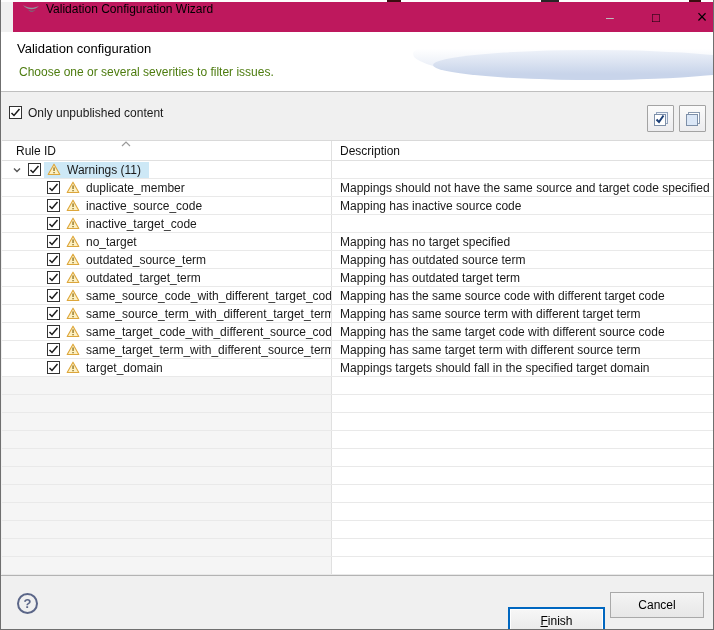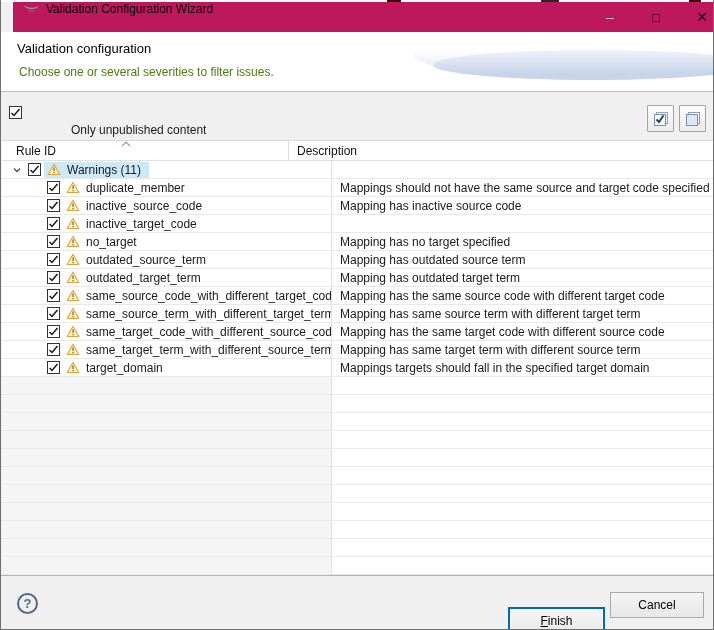--- a/index.html
+++ b/index.html
@@ -30,30 +30,30 @@
   
   .banner { position:absolute; top:32px; left:0; width:100%; height:60px; background:#fff; overflow:hidden; border-bottom:1px solid #bfbfbf; }
   .swoosh1 { position:absolute; right:-60px; top:-4px; width:360px; height:52px; border-radius:50%; background:linear-gradient(180deg,#ffffff 40%,#dbe3f2 100%); }
   .swoosh2 { position:absolute; right:-40px; top:18px; width:320px; height:30px; border-radius:50%; background:linear-gradient(180deg,#eef2f9 0%,#c8d4ea 80%); }
   .banner-title { position:absolute; top:9px; left:8px; font-weight:normal; font-size:13px; color:#000;margin-left:8px; }
   .banner-sub { position:absolute; top:33px; left:18px; font-size:12px; color:#4d7c0f; }
 
   
   .filter-row { position:absolute; top:93px; left:0; width:100%; height:46px; background:#f0f0f0; }
   .filter-check { position:absolute; left:8px; top:13px; width:13px; height:13px; }
-  .filter-label { position:absolute; left:27px; top:30px; font-size:12px;margin-left:43px; }
+  .filter-label { position:absolute; left:27px; top:13px; font-size:12px; }
   .tool-btn { position:absolute; top:12px; width:27px; height:27px; border:1px solid #a3a3a3; border-radius:1px;
               background:linear-gradient(180deg,#fbfbfb,#ececee); display:flex; align-items:center; justify-content:center; }
   .tool-btn.b1 { left:646px; } .tool-btn.b2 { left:678px; }
 
   
   .table { position:absolute; top:140px; left:1px; width:712px; height:435px; background:#fff; border-top:1px solid #d9d9d9; }
   .thead { position:relative; height:20px; background:#ffffff; border-bottom:1px solid #e0e0e0; display:flex; }
   .th { font-size:12px; color:#111; display:flex; align-items:center; }
-  .th.rule { width:287px; padding-left:14px; border-right:1px solid #e0e0e0; }
+  .th.rule { width:330px; padding-left:14px; border-right:1px solid #e0e0e0; }
   .th.desc { flex:1; padding-left:8px; }
   .sort-caret { position:absolute; left:118px; top:-1px; }
   .tbody { position:relative; }
   .trow { display:flex; height:18px; border-bottom:1px solid #e9e9e9; align-items:flex-start; background:#fff; }
   .cell { display:flex; align-items:center; height:100%; overflow:hidden; white-space:nowrap; }
   .rule-cell { width:330px; border-right:1px solid #e0e0e0; }
   .desc-cell { flex:1; padding-left:8px; font-size:12px; }
   .trow.empty .rule-cell { background:#f5f5f5; }
   .chev { margin-left:10px; display:flex; align-items:center; }
   .cb { margin-left:6px; width:13px; height:13px; display:flex; }

